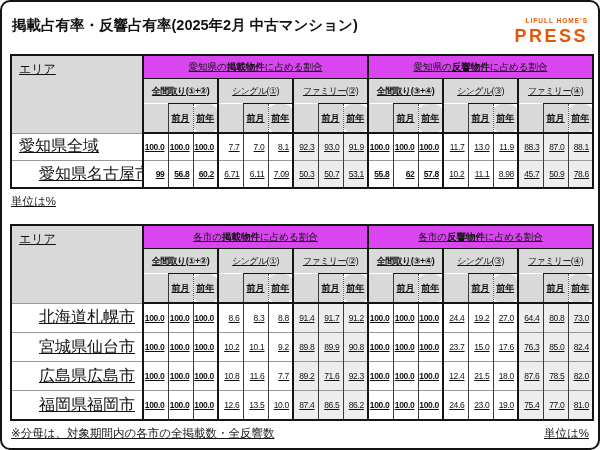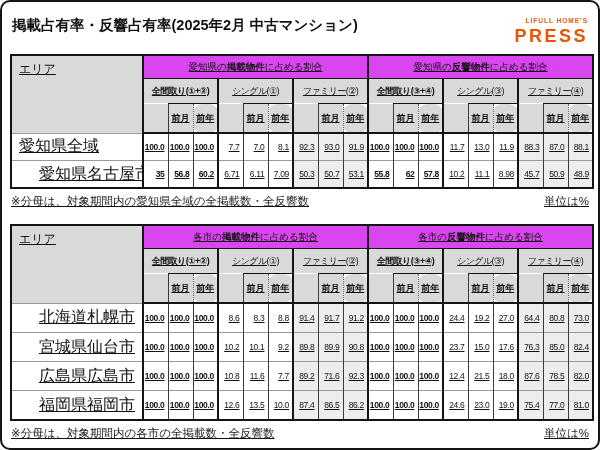--- a/index.html
+++ b/index.html
@@ -142,43 +142,42 @@
               <td class="num thin-l b">100.0</td>
               <td class="num gs">11.7</td>
               <td class="num thin-l">13.0</td>
               <td class="num thin-l">11.9</td>
               <td class="num gs shade">88.3</td>
               <td class="num thin-l shade">87.0</td>
               <td class="num thin-l shade">88.1</td>
             </tr>
             <tr class="data">
               <td class="lab ind">愛知県名古屋市</td>
-              <td class="num gs b">35</td>
+              <td class="num gs b">99</td>
               <td class="num thin-l b">56.8</td>
               <td class="num thin-l b">60.2</td>
               <td class="num gs">6.71</td>
               <td class="num thin-l">6.11</td>
               <td class="num thin-l">7.09</td>
               <td class="num gs shade">50.3</td>
               <td class="num thin-l shade">50.7</td>
               <td class="num thin-l shade">53.1</td>
               <td class="num gs b">55.8</td>
               <td class="num thin-l b">62</td>
               <td class="num thin-l b">57.8</td>
               <td class="num gs">10.2</td>
               <td class="num thin-l">11.1</td>
               <td class="num thin-l">8.98</td>
               <td class="num gs shade">45.7</td>
               <td class="num thin-l shade">50.9</td>
-              <td class="num thin-l shade">48.9</td>
+              <td class="num thin-l shade">78.6</td>
             </tr>
           </tbody>
         </table>
         <div class="noterow">
-          <span class="note">※分母は、対象期間内の愛知県全域の全掲載数・全反響数</span>
           <span class="unit">単位は%</span>
         </div>
       </div>
       <div class="table-block">
         <table class="tbl tbl1">
           <colgroup>
             <col style="width: 132px;">
             <col>
             <col>
             <col>

